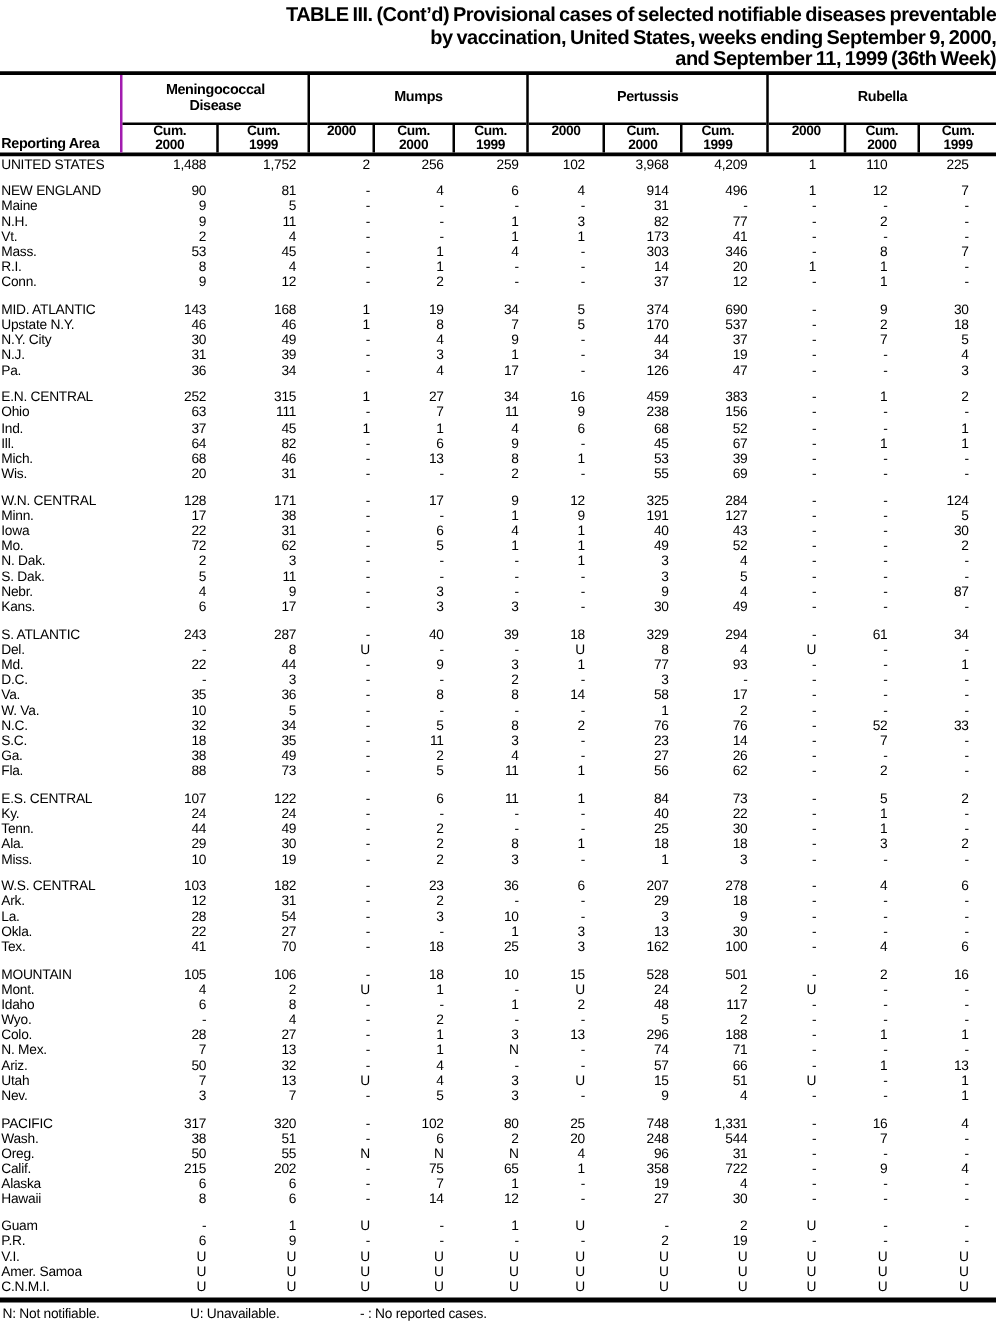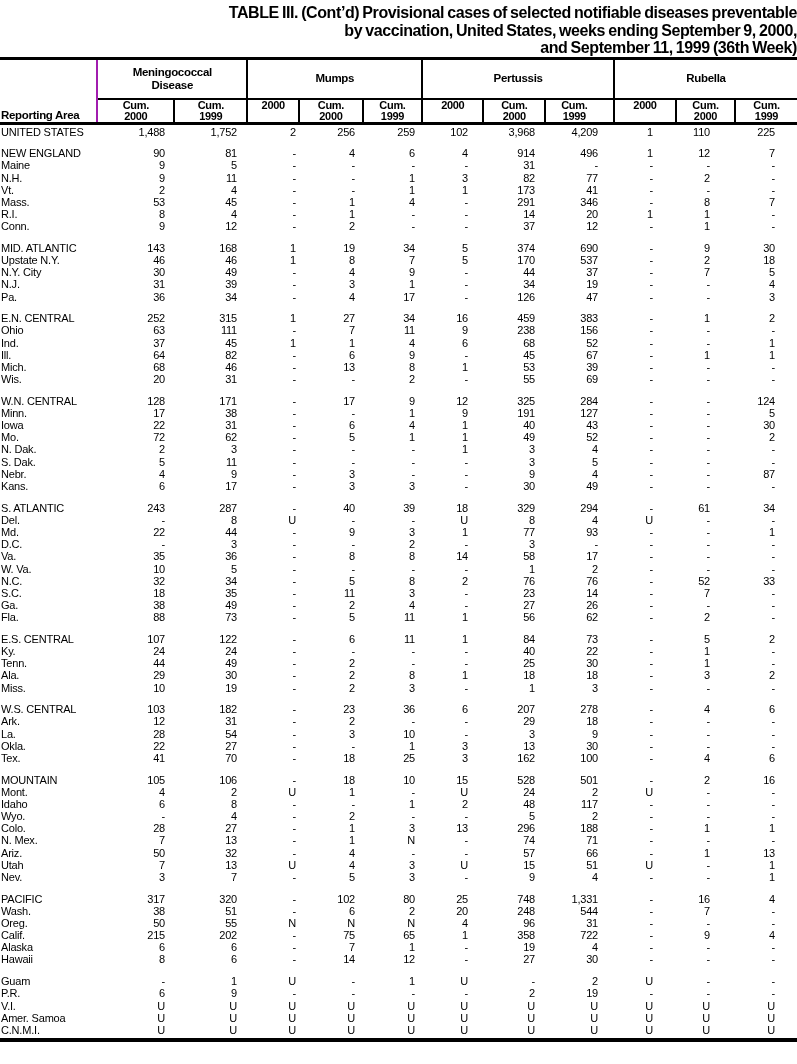--- a/index.html
+++ b/index.html
@@ -216,21 +216,21 @@
             <div class="c c11">-</div>
           </div>
           <div class="data-row">
             <div class="c c0">Mass.</div>
             <div class="c c1">53</div>
             <div class="c c2">45</div>
             <div class="c c3">-</div>
             <div class="c c4">1</div>
             <div class="c c5">4</div>
             <div class="c c6">-</div>
-            <div class="c c7">291</div>
+            <div class="c c7">303</div>
             <div class="c c8">346</div>
             <div class="c c9">-</div>
             <div class="c c10">8</div>
             <div class="c c11">7</div>
           </div>
           <div class="data-row">
             <div class="c c0">R.I.</div>
             <div class="c c1">8</div>
             <div class="c c2">4</div>
             <div class="c c3">-</div>
@@ -1100,14 +1100,19 @@
             <div class="c c9">U</div>
             <div class="c c10">U</div>
             <div class="c c11">U</div>
           </div>
         </div>
       </div>
 
     <div id="bottom-rule"></div>
   </div>
 
+  <div id="footnotes">
+    <span class="fn-1">N: Not notifiable.</span>
+    <span class="fn-2">U: Unavailable.</span>
+    <span class="fn-3">- : No reported cases.</span>
+  </div>
 
 </div>
 
 </body></html>

